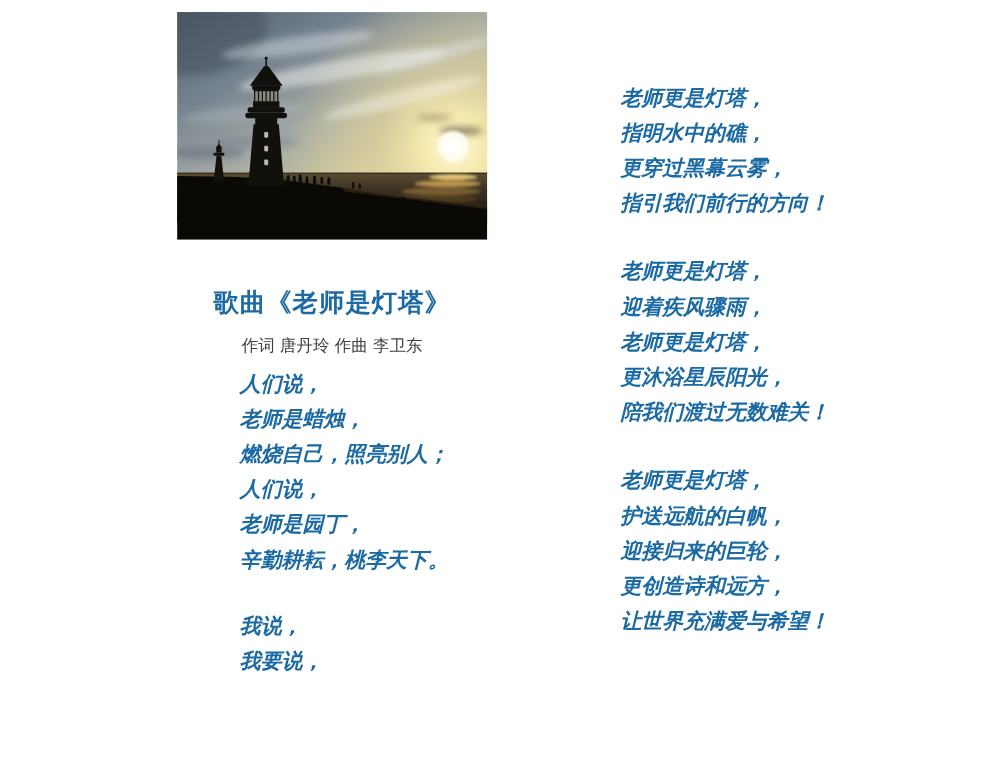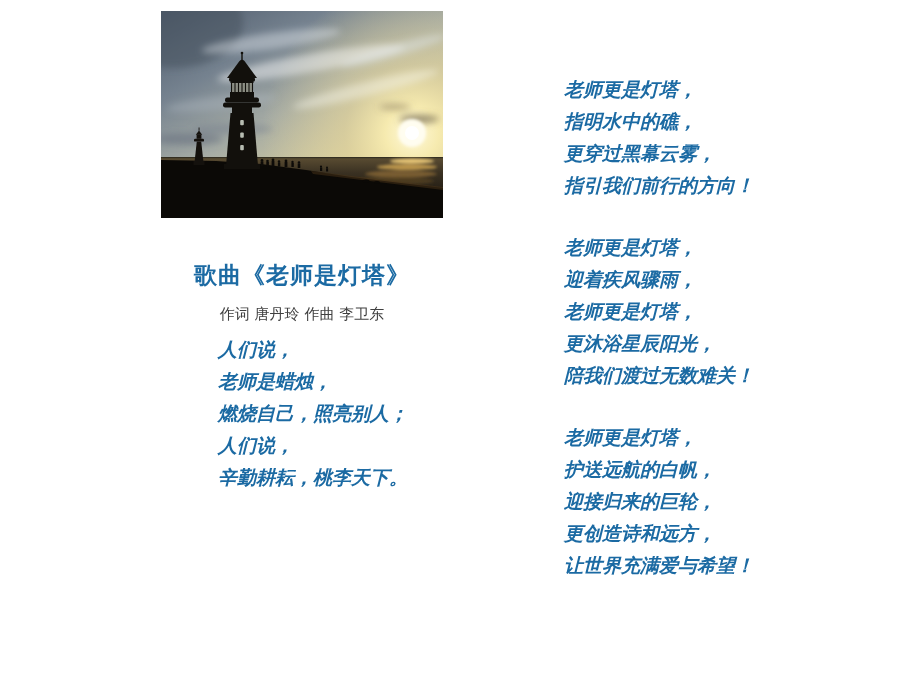--- a/index.html
+++ b/index.html
@@ -181,21 +181,26 @@
     <h1 class="song-title">歌曲《老师是灯塔》</h1>
     <div class="credits">作词 唐丹玲  作曲 李卫东</div>
   </div>
 
   <div class="lyrics lyrics-left">
     <div class="stanza">
       <div class="line">人们说，</div>
       <div class="line">老师是蜡烛，</div>
       <div class="line">燃烧自己，照亮别人；</div>
       <div class="line">人们说，</div>
+      <div class="line">老师是园丁，</div>
       <div class="line">辛勤耕耘，桃李天下。</div>
+    </div>
+    <div class="stanza">
+      <div class="line">我说，</div>
+      <div class="line">我要说，</div>
     </div>
   </div>
 
   <div class="lyrics lyrics-right">
     <div class="stanza">
       <div class="line">老师更是灯塔，</div>
       <div class="line">指明水中的礁，</div>
       <div class="line">更穿过黑幕云雾，</div>
       <div class="line">指引我们前行的方向！</div>
     </div>

